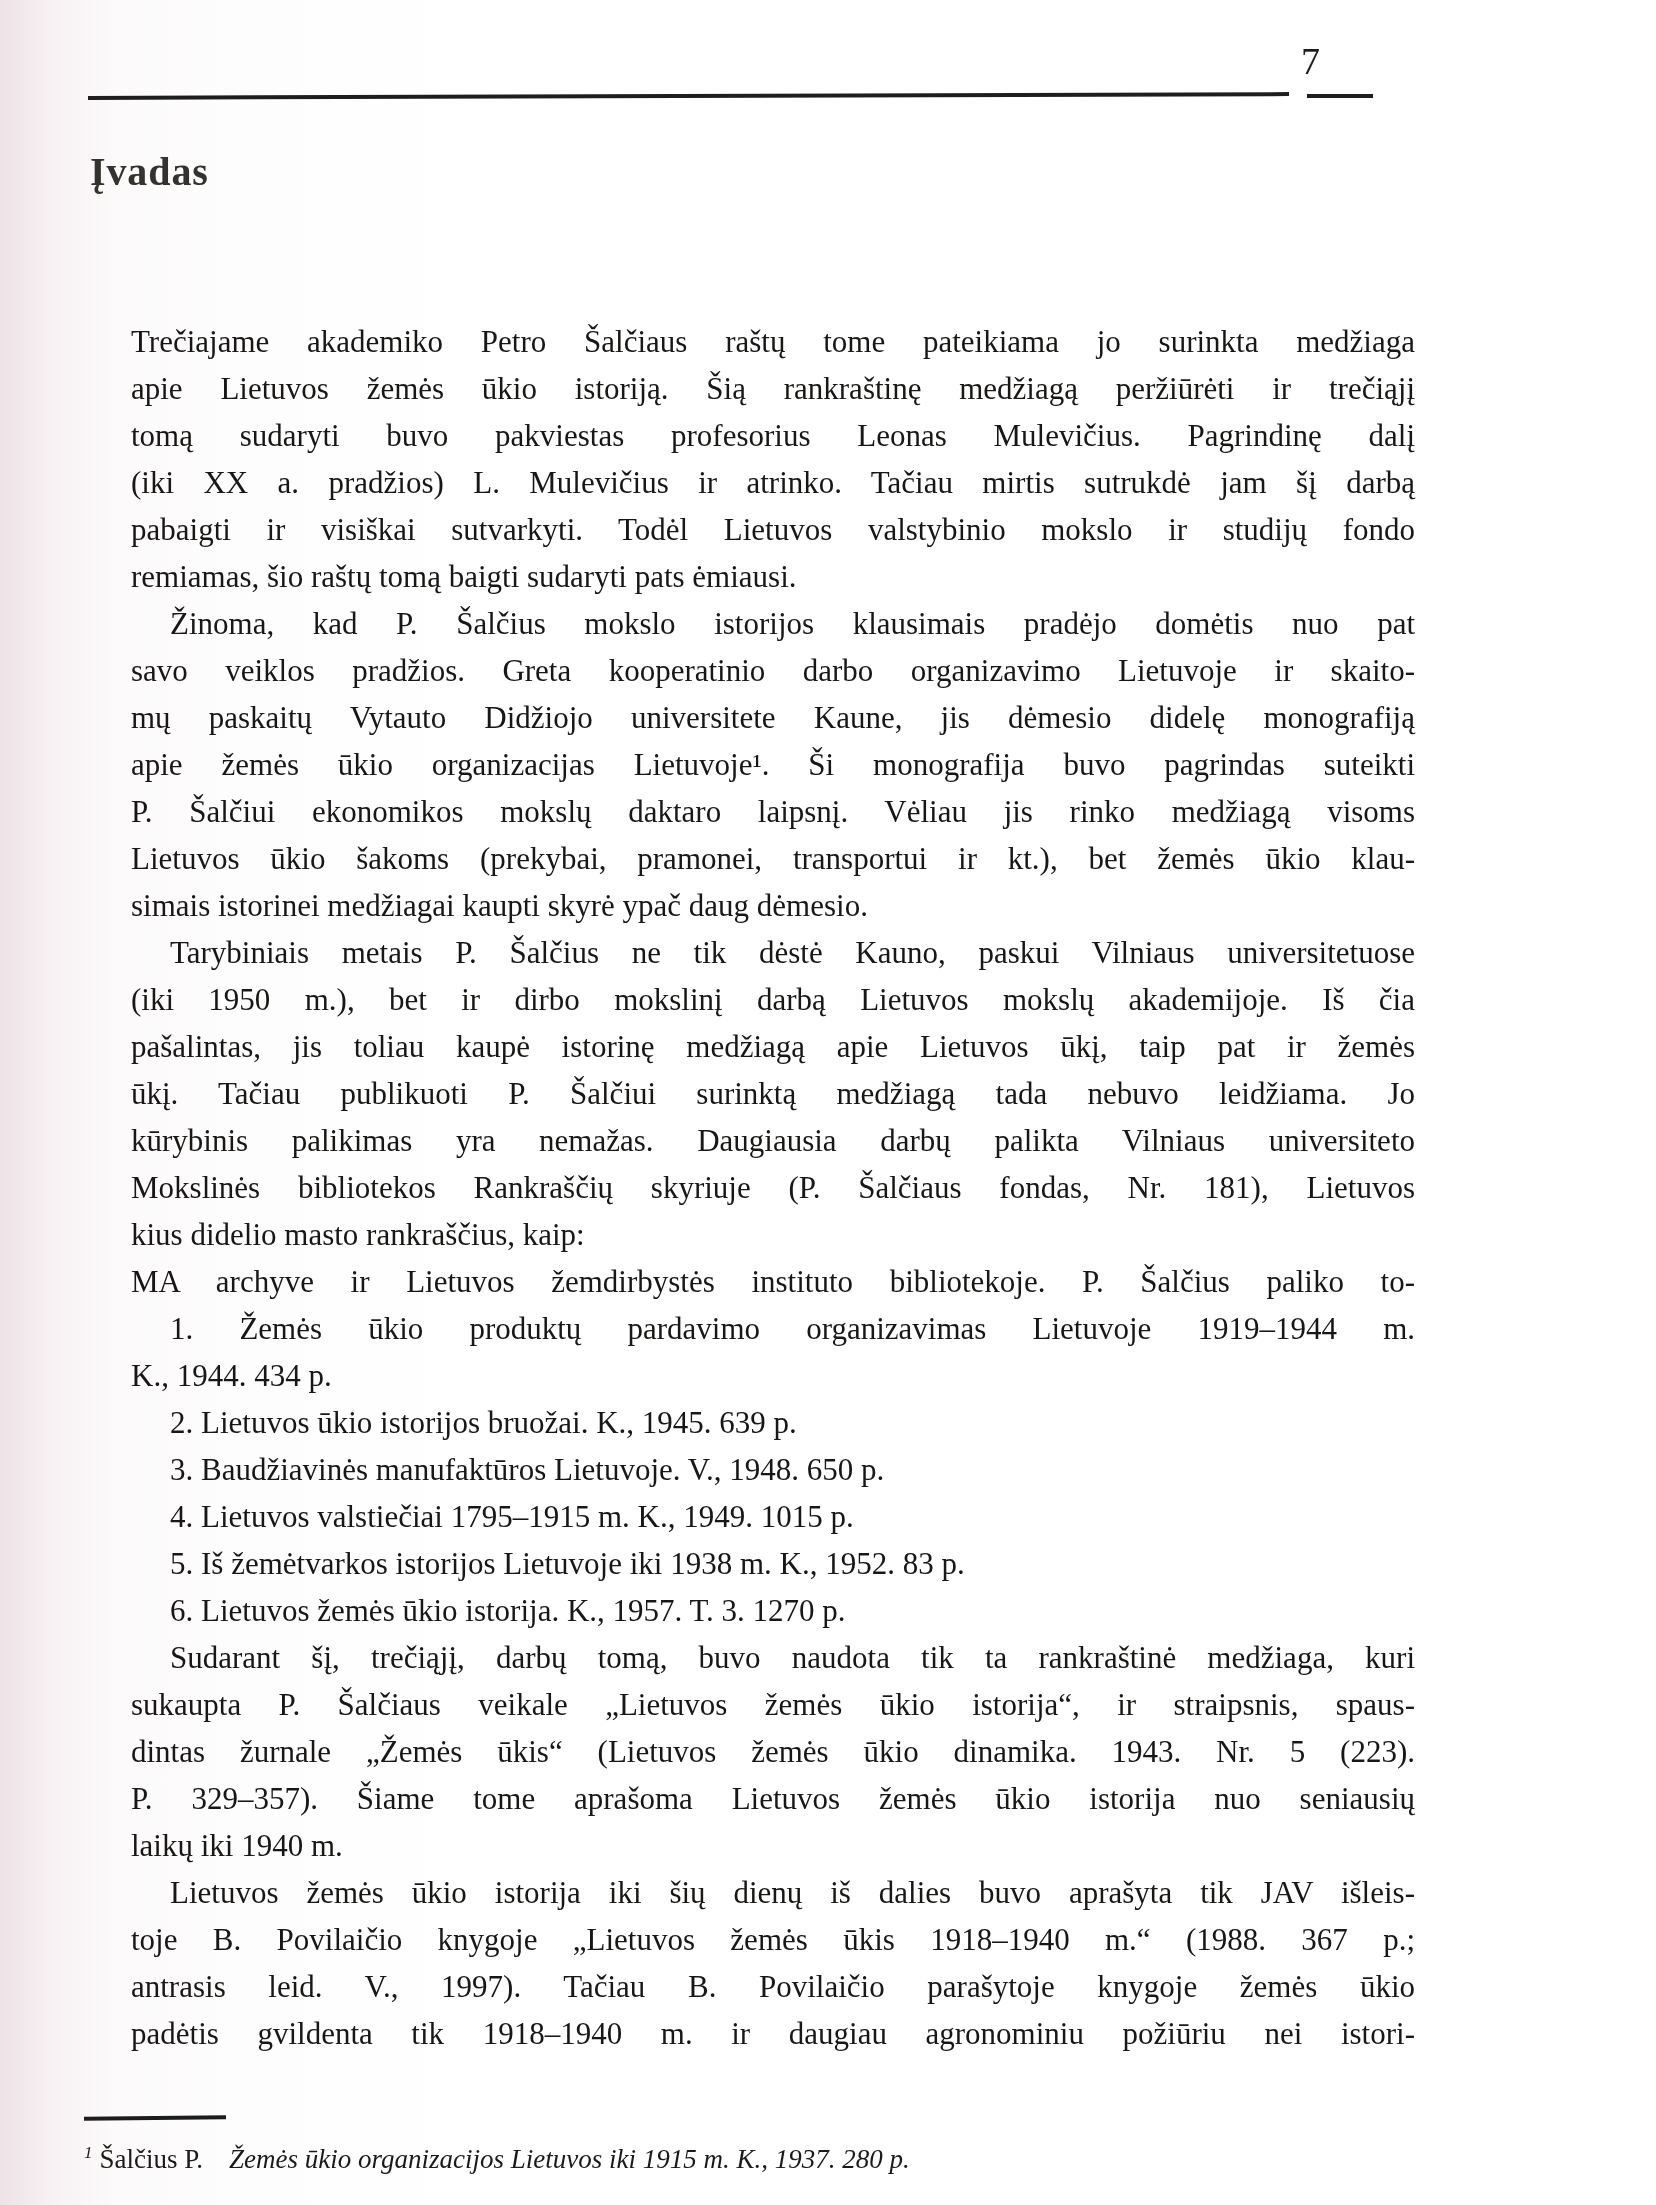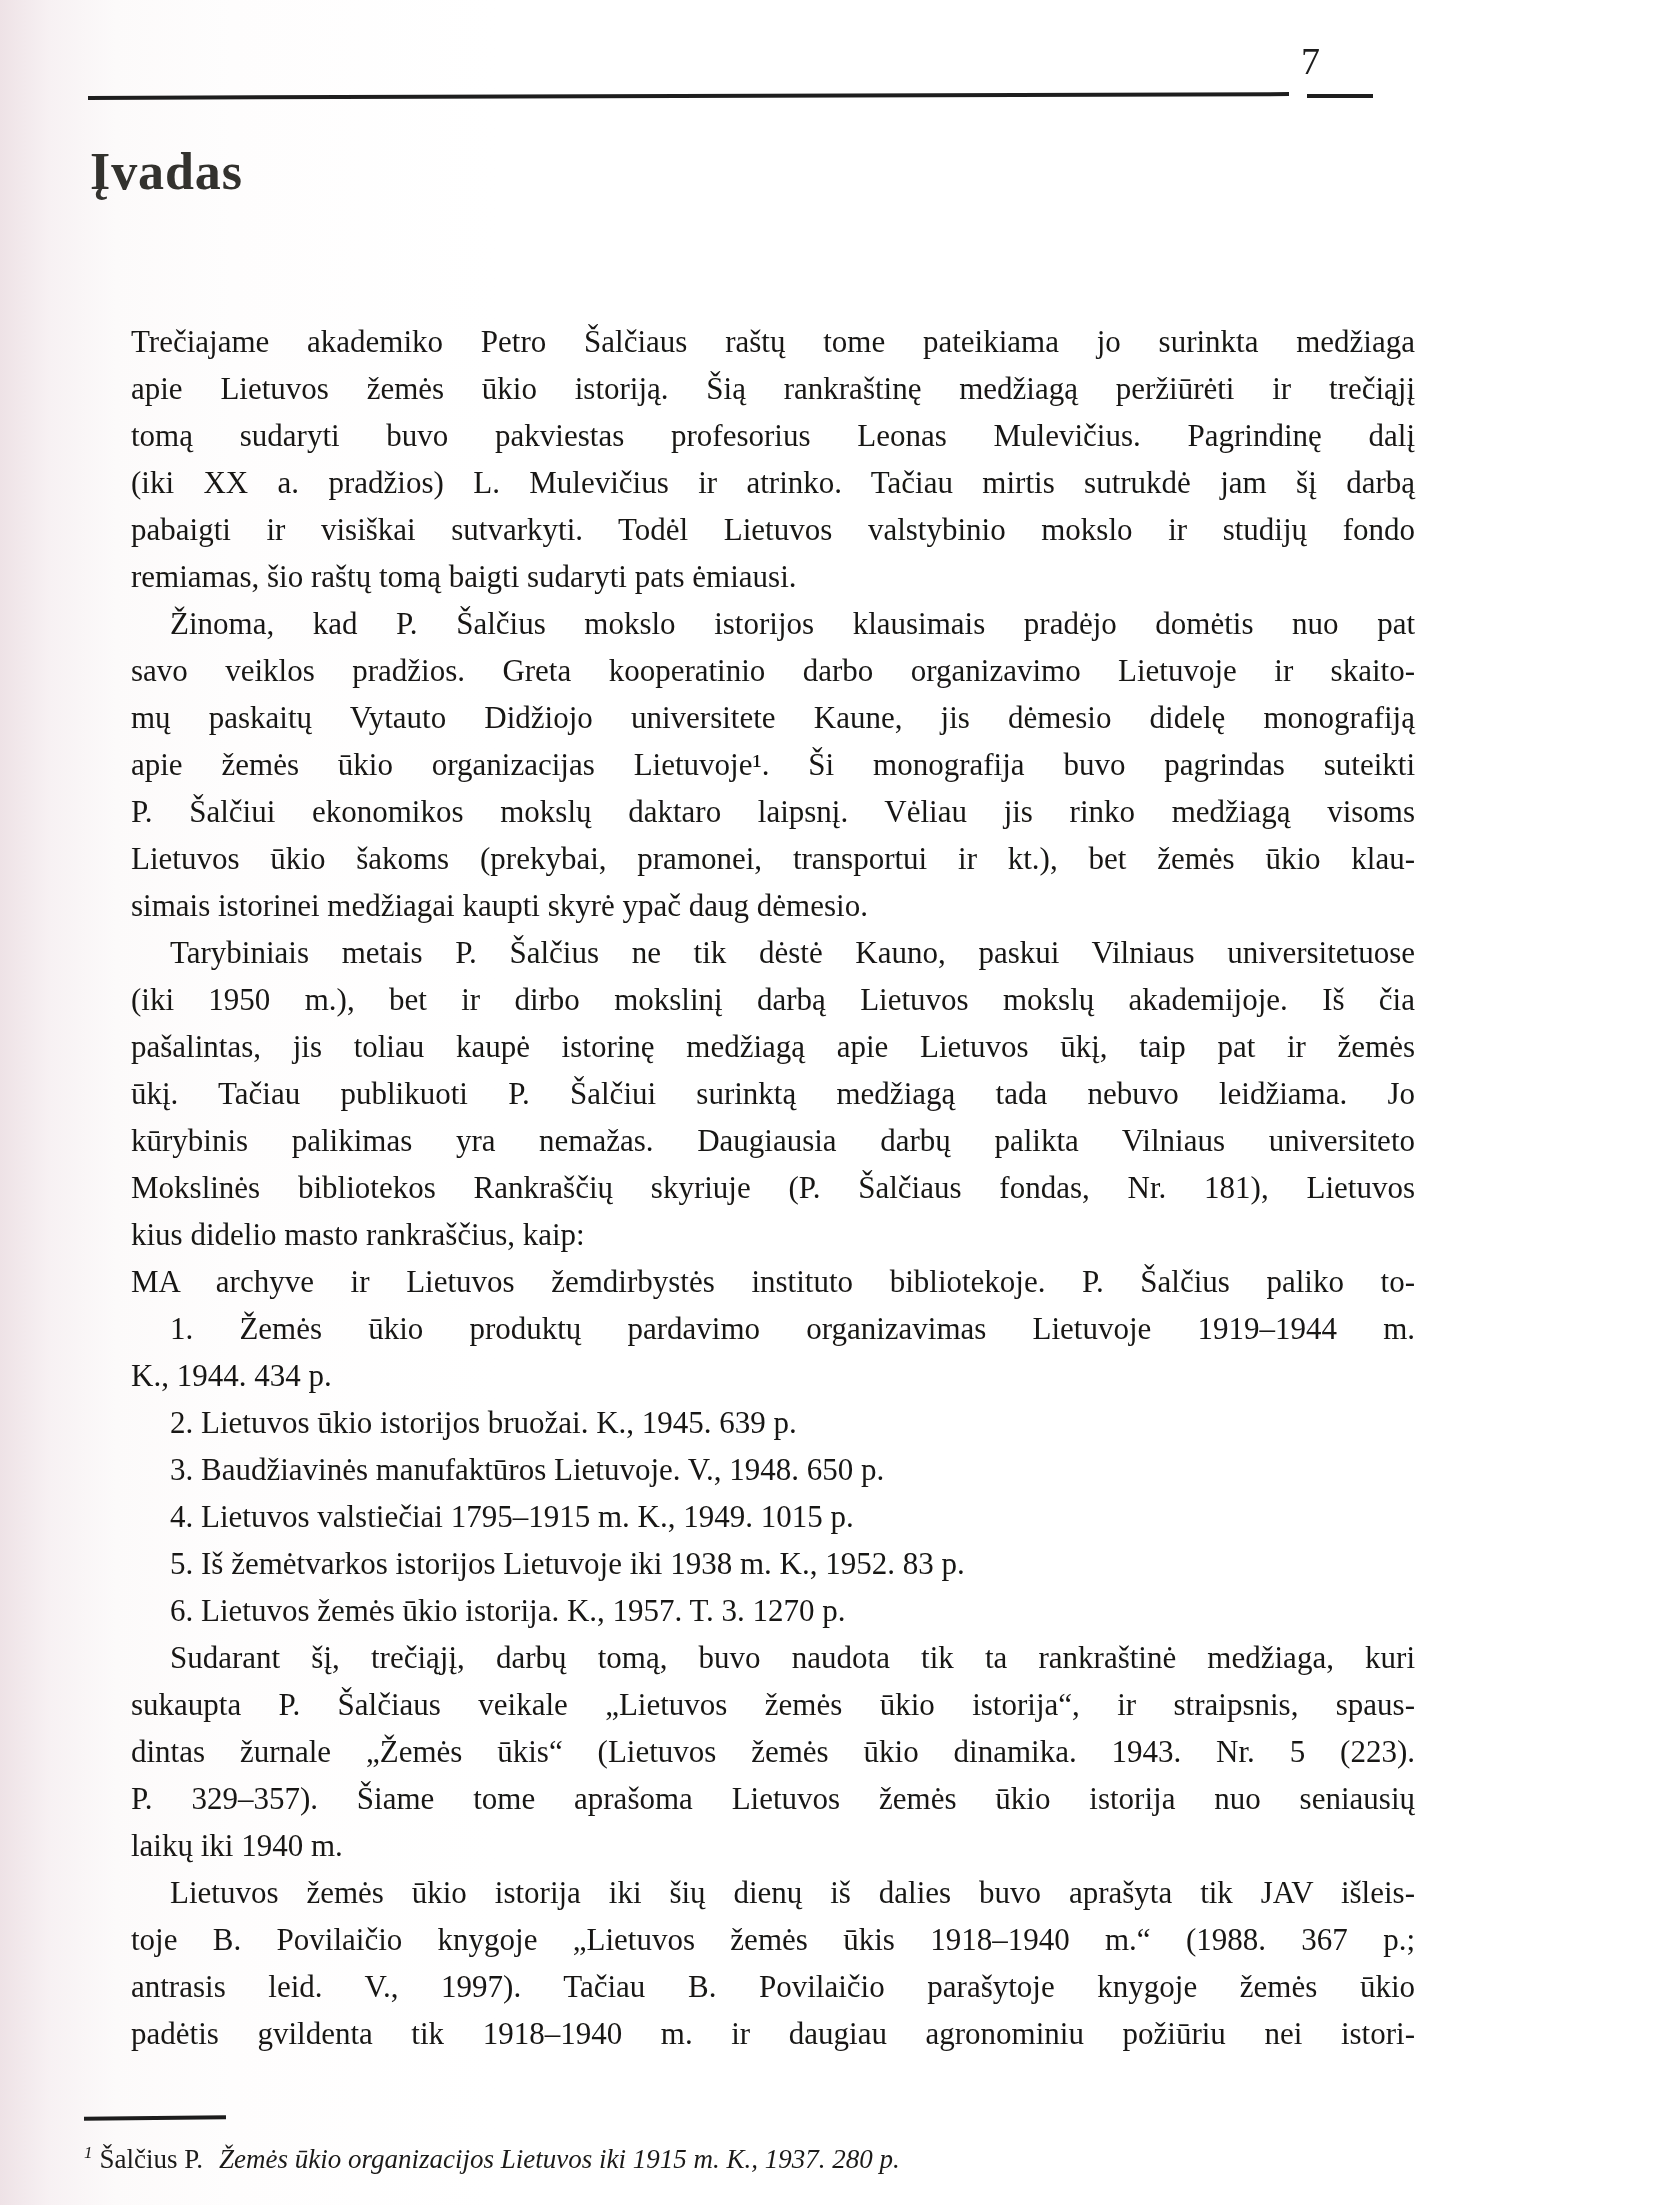--- a/index.html
+++ b/index.html
@@ -21,21 +21,21 @@
   .rule-main{
     position:absolute;left:88px;top:94px;width:1201px;height:3.5px;
     background:#1e1e1e;transform:rotate(-0.18deg);
   }
   .rule-num{
     position:absolute;left:1307px;top:94px;width:66px;height:3.5px;
     background:#1e1e1e;
   }
   h1.title{
     position:absolute;left:90px;top:145px;margin:0;
-    font-size:52px;line-height:53px;font-weight:bold;
+    font-size:40px;line-height:53px;font-weight:bold;
     color:#33322e;letter-spacing:0.9px;
   }
   
   #content{
     position:absolute;left:83px;top:318px;width:1284px;
     font-size:31px;line-height:47px;color:#181715;margin-left:48px;
   }
   .line{
     text-align:justify;
     -moz-text-align-last:justify;
@@ -51,21 +51,21 @@
     position:absolute;left:84px;top:2116px;width:142px;height:4.4px;
     background:#1d1d1d;transform:rotate(-0.7deg);
   }
   .footnote{
     position:absolute;left:84px;top:2135px;width:1279px;
     font-size:27px;line-height:36px;color:#1b1a18;
   }
   .footnote sup{
     font-size:17px;vertical-align:super;margin-right:7px;font-style:italic;
   }
-  .footnote .fn-author{margin-right:16px;}
+  .footnote .fn-author{margin-right:26px;}
   .footnote em{font-style:italic;}
 </style>
 </head>
 <body>
 
 <div class="page">
 
   <span class="pgnum">7</span>
   <div class="rule-main"></div>
   <div class="rule-num"></div>

